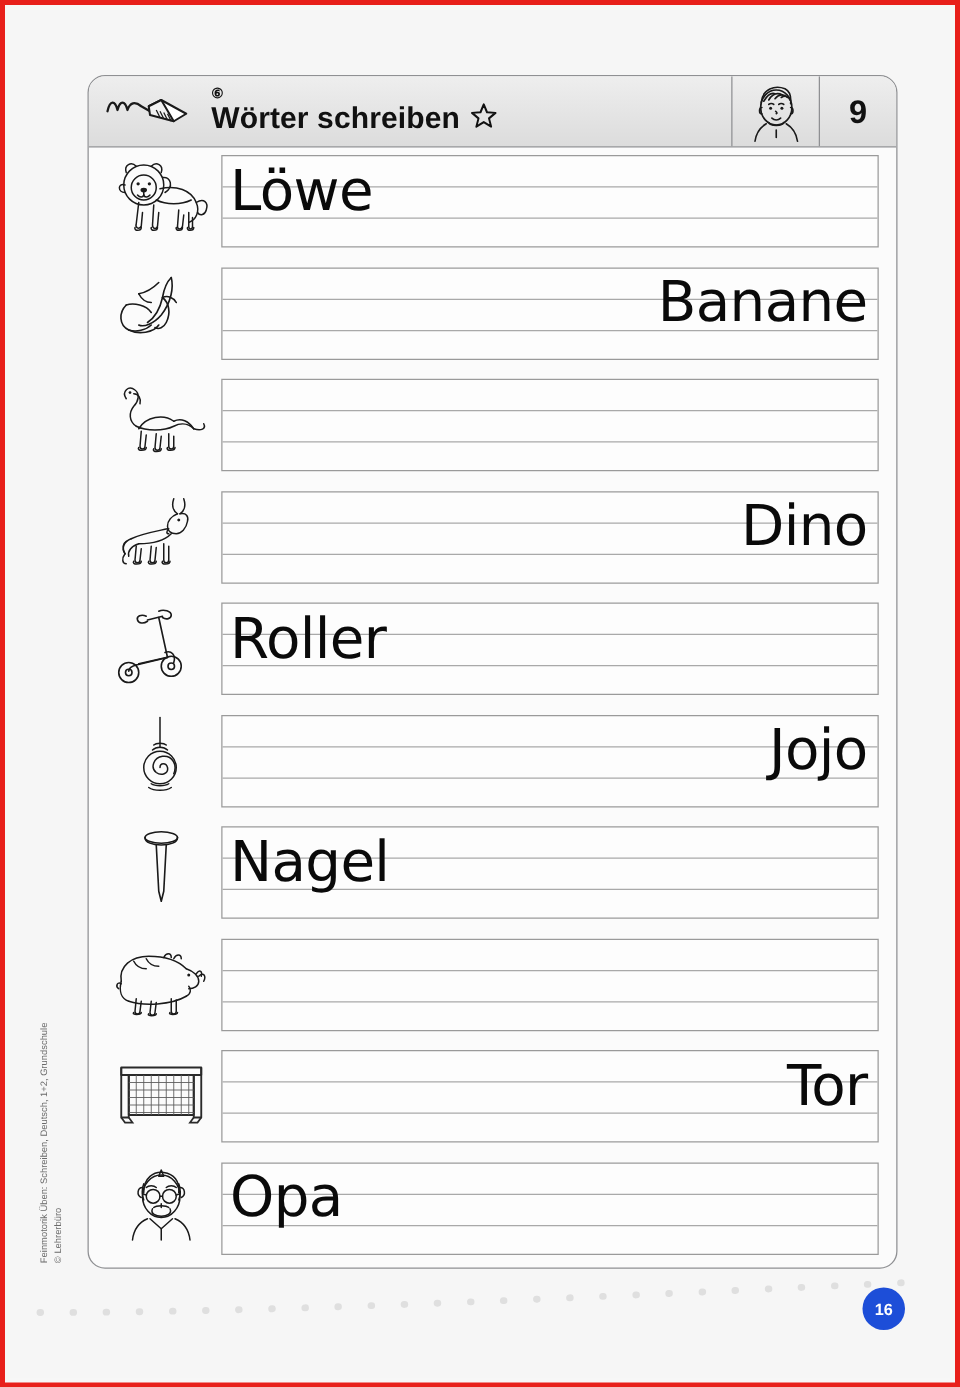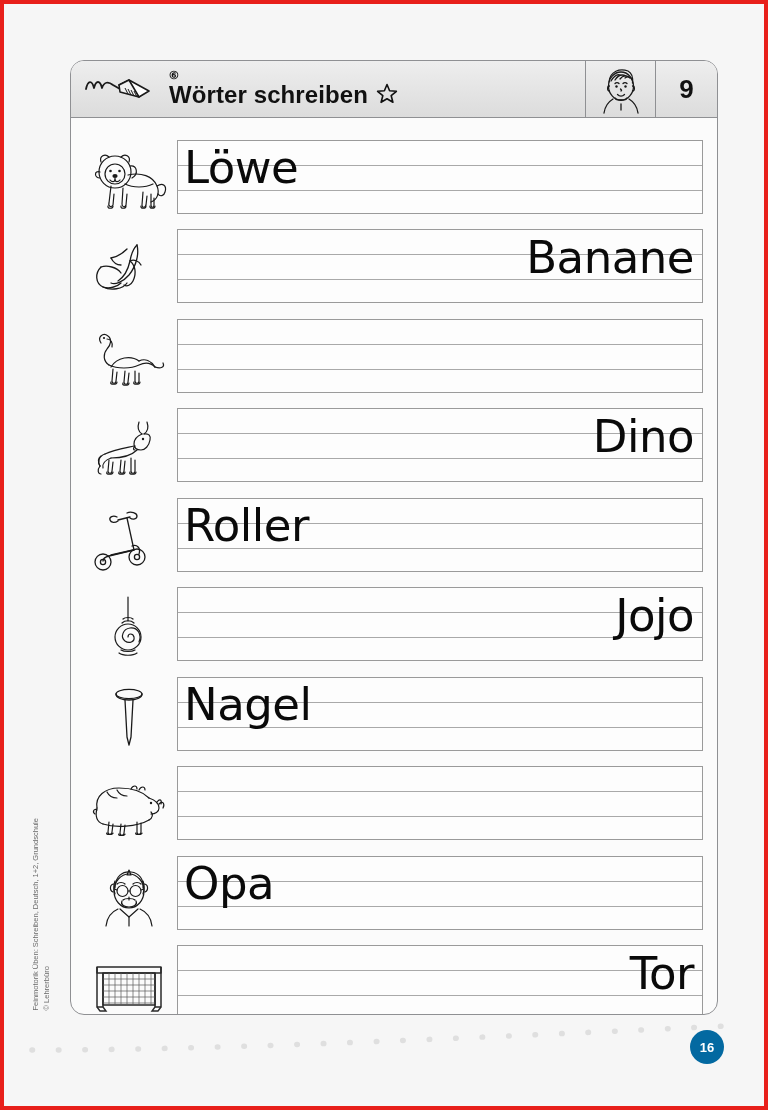--- a/index.html
+++ b/index.html
@@ -114,21 +114,21 @@
     color: #111;
   }
 
   
   #rows-area {
     padding: 6px 14px 10px 10px;
   }
 
   .ex-row {
     display: flex;
-    align-items: flex-end;
+    align-items: flex-start;
     height: 89.5px;
   }
 
   .ex-pic {
     width: 96px;
     flex: 0 0 auto;
     display: flex;
     align-items: center;
     justify-content: center;
   }
@@ -211,21 +211,21 @@
     top: 0;
   }
 
   #page-badge {
     position: absolute;
     right: 36px;
     bottom: 38px;
     width: 34px;
     height: 34px;
     border-radius: 50%;
-    background: #0369a1;
+    background: #1d4ed8;
     color: #ffffff;
     display: flex;
     align-items: center;
     justify-content: center;
     font-size: 13px;
     font-weight: bold;
   }
 </style>
 </head>
 <body>
@@ -506,20 +506,57 @@
           </div>
           <div class="write-lines">
             <div class="rule r1"></div>
             <div class="rule r2"></div>
           </div>
         </div>
 
         <div class="ex-row">
           <div class="ex-pic">
             <svg width="84" height="66" viewBox="0 0 84 66">
+              <g fill="none" stroke="#2a2a2a" stroke-width="1.5" stroke-linejoin="round">
+                <path d="M10 14 L74 14 L74 20 L10 20 Z"></path>
+                <path d="M10 14 L10 54 L16 54 L16 20"></path>
+                <path d="M74 14 L74 54 L68 54 L68 20"></path>
+                <path d="M16 20 L68 20 L68 52 L16 52 Z"></path>
+              </g>
+              <g stroke="#5a5a5a" stroke-width="0.7">
+                <line x1="22" y1="20" x2="22" y2="52"></line>
+                <line x1="28" y1="20" x2="28" y2="52"></line>
+                <line x1="34" y1="20" x2="34" y2="52"></line>
+                <line x1="40" y1="20" x2="40" y2="52"></line>
+                <line x1="46" y1="20" x2="46" y2="52"></line>
+                <line x1="52" y1="20" x2="52" y2="52"></line>
+                <line x1="58" y1="20" x2="58" y2="52"></line>
+                <line x1="64" y1="20" x2="64" y2="52"></line>
+                <line x1="16" y1="26" x2="68" y2="26"></line>
+                <line x1="16" y1="32" x2="68" y2="32"></line>
+                <line x1="16" y1="38" x2="68" y2="38"></line>
+                <line x1="16" y1="44" x2="68" y2="44"></line>
+                <line x1="16" y1="50" x2="68" y2="50"></line>
+              </g>
+              <g fill="none" stroke="#2a2a2a" stroke-width="1.4">
+                <path d="M10 54 L13 58 L19 58 L16 54"></path>
+                <path d="M74 54 L71 58 L65 58 L68 54"></path>
+              </g>
+            </svg>
+          </div>
+          <div class="write-lines">
+            <div class="rule r1"></div>
+            <div class="rule r2"></div>
+            <div class="write-word align-right">Tor</div>
+          </div>
+        </div>
+
+        <div class="ex-row">
+          <div class="ex-pic">
+            <svg width="84" height="66" viewBox="0 0 84 66">
               <g fill="none" stroke="#1a1a1a" stroke-width="1.2" stroke-linecap="round" stroke-linejoin="round">
                 <ellipse cx="42" cy="27" rx="15" ry="17"></ellipse>
                 <path d="M28 24 C28 12, 36 7, 44 8 C52 9, 57 15, 56 24"></path>
                 <path d="M42 6 L40 11 L44 11 Z"></path>
                 <path d="M27 20 C23 20, 22 26, 26 28"></path>
                 <path d="M57 20 C61 20, 62 26, 58 28"></path>
                 <path d="M28 17 C26 22, 27 27, 28 30"></path>
                 <path d="M56 17 C58 22, 57 27, 56 30"></path>
                 <circle cx="35.5" cy="27" r="5.5"></circle>
                 <circle cx="48.5" cy="27" r="5.5"></circle>
@@ -538,57 +575,20 @@
               </g>
             </svg>
           </div>
           <div class="write-lines">
             <div class="rule r1"></div>
             <div class="rule r2"></div>
             <div class="write-word align-left">Opa</div>
           </div>
         </div>
 
-        <div class="ex-row">
-          <div class="ex-pic">
-            <svg width="84" height="66" viewBox="0 0 84 66">
-              <g fill="none" stroke="#2a2a2a" stroke-width="1.5" stroke-linejoin="round">
-                <path d="M10 14 L74 14 L74 20 L10 20 Z"></path>
-                <path d="M10 14 L10 54 L16 54 L16 20"></path>
-                <path d="M74 14 L74 54 L68 54 L68 20"></path>
-                <path d="M16 20 L68 20 L68 52 L16 52 Z"></path>
-              </g>
-              <g stroke="#5a5a5a" stroke-width="0.7">
-                <line x1="22" y1="20" x2="22" y2="52"></line>
-                <line x1="28" y1="20" x2="28" y2="52"></line>
-                <line x1="34" y1="20" x2="34" y2="52"></line>
-                <line x1="40" y1="20" x2="40" y2="52"></line>
-                <line x1="46" y1="20" x2="46" y2="52"></line>
-                <line x1="52" y1="20" x2="52" y2="52"></line>
-                <line x1="58" y1="20" x2="58" y2="52"></line>
-                <line x1="64" y1="20" x2="64" y2="52"></line>
-                <line x1="16" y1="26" x2="68" y2="26"></line>
-                <line x1="16" y1="32" x2="68" y2="32"></line>
-                <line x1="16" y1="38" x2="68" y2="38"></line>
-                <line x1="16" y1="44" x2="68" y2="44"></line>
-                <line x1="16" y1="50" x2="68" y2="50"></line>
-              </g>
-              <g fill="none" stroke="#2a2a2a" stroke-width="1.4">
-                <path d="M10 54 L13 58 L19 58 L16 54"></path>
-                <path d="M74 54 L71 58 L65 58 L68 54"></path>
-              </g>
-            </svg>
-          </div>
-          <div class="write-lines">
-            <div class="rule r1"></div>
-            <div class="rule r2"></div>
-            <div class="write-word align-right">Tor</div>
-          </div>
-        </div>
-
       </div>
     </div>
 
     <div id="source-credit">
       <div class="vtext">
         <span>Feinmotorik Üben: Schreiben, Deutsch, 1+2, Grundschule</span>
         <span class="line2">© Lehrerbüro</span>
       </div>
     </div>
 

